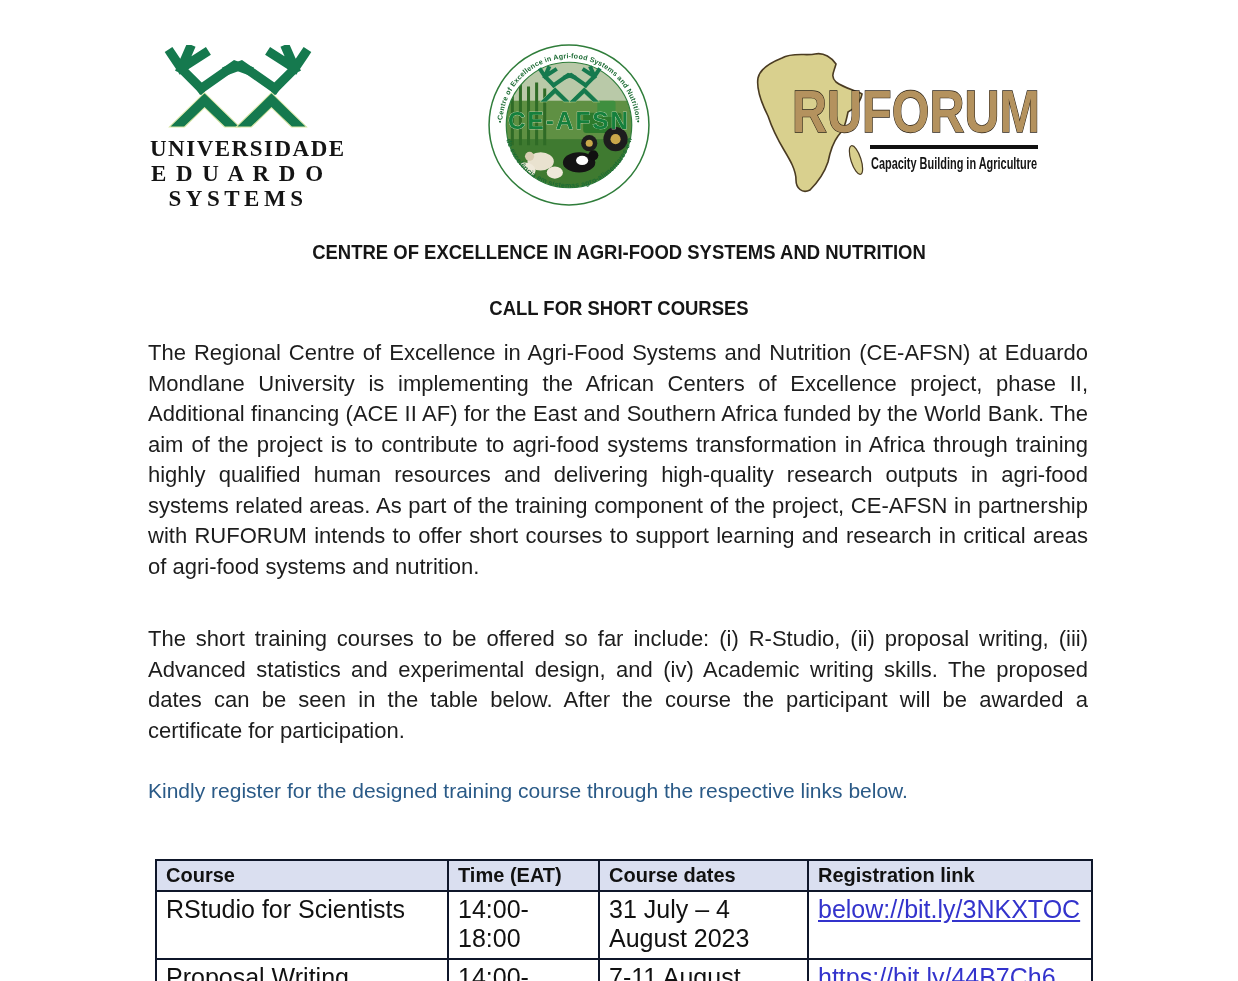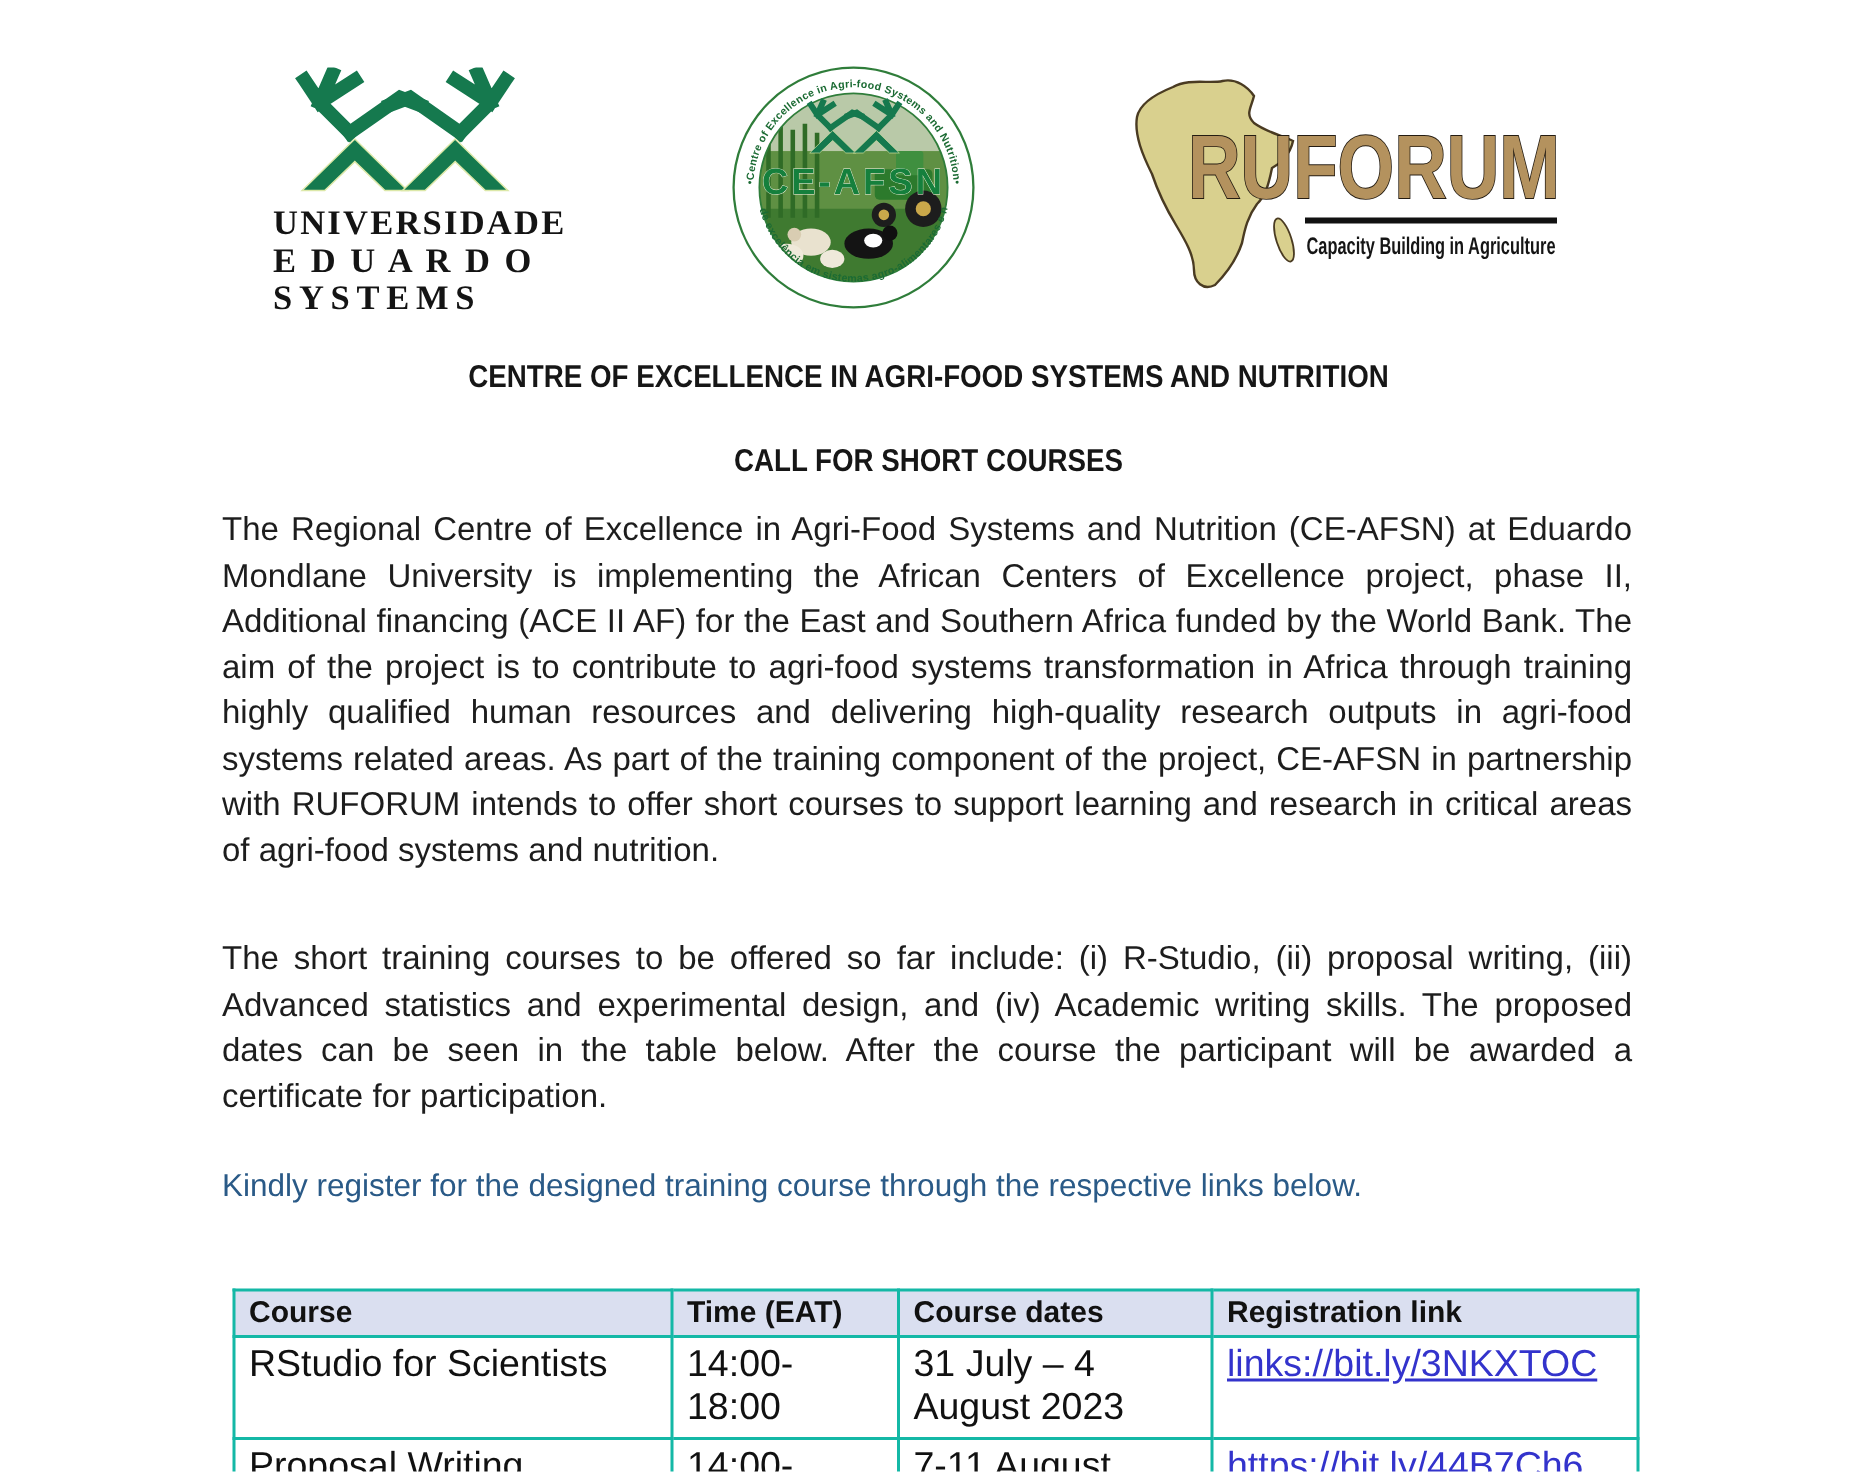--- a/index.html
+++ b/index.html
@@ -2,21 +2,21 @@
 <html><head>
 <meta charset="utf-8">
 <style>
   
   html, body { margin:0; padding:0; background:#ffffff; }
   body { width:1238px; height:981px; overflow:hidden;
          font-family:"Liberation Sans", sans-serif; }
   .page { position:relative; width:1238px; height:981px; background:#fff; }
 
   
-  .uem-logo { position:absolute; left:150px; top:45px; width:176px; text-align:left;margin-left:32px; }
+  .uem-logo { position:absolute; left:150px; top:45px; width:176px; text-align:center; }
   .uem-logo svg { display:block; margin:0 auto; }
   .uem-name { font-family:"Liberation Serif", serif; font-weight:bold; color:#141414; line-height:1.08; }
   .uem-l1 { font-size:23px; letter-spacing:1.5px; }
   .uem-l2 { font-size:23px; letter-spacing:2px; }
   .uem-l3 { font-size:23px; letter-spacing:4.5px; }
 
   
   .seal { position:absolute; left:484px; top:40px; width:170px; height:170px; }
   .rim-text { font-size:7px; font-weight:bold; fill:#1b6b33; letter-spacing:.2px; }
   .seal-label { font-size:24px; font-weight:bold; fill:#15803d; stroke:#f4f3e2; stroke-width:.5px;
@@ -42,21 +42,21 @@
   .note { position:absolute; left:148px; top:779px; width:940px;
           font-size:21px; color:#2a5a87; }
 
   
   .course-table { position:absolute; left:155px; top:859px; border-collapse:collapse;
                   table-layout:fixed; }
   .course-table col.c1 { width:292px; }
   .course-table col.c2 { width:151px; }
   .course-table col.c3 { width:209px; }
   .course-table col.c4 { width:284px; }
-  .course-table th, .course-table td { border:2px solid #14b8a6; text-align:left;
+  .course-table th, .course-table td { border:2px solid #0f172a; text-align:left;
                   vertical-align:top; padding:3px 9px; color:#111; }
   .course-table th { background:#dadff0; font-size:20px; font-weight:bold; }
   .course-table td { font-size:25px; }
   .course-table tr.row1 td { height:60px; }
   .course-table tr.row2 td { height:58px; }
   .course-table a { color:#3333cc; text-decoration:underline; cursor:pointer; }
 </style>
 </head>
 <body>
 
@@ -160,21 +160,21 @@
         <th>Time (EAT)</th>
         <th>Course dates</th>
         <th>Registration link</th>
       </tr>
     </thead>
     <tbody>
       <tr class="row1">
         <td>RStudio for Scientists</td>
         <td>14:00-18:00</td>
         <td>31 July – 4 August 2023</td>
-        <td><a>links://bit.ly/3NKXTOC</a></td>
+        <td><a>below://bit.ly/3NKXTOC</a></td>
       </tr>
       <tr class="row2">
         <td>Proposal Writing</td>
         <td>14:00-18:00</td>
         <td>7-11 August 2023</td>
         <td><a>https://bit.ly/44B7Ch6</a></td>
       </tr>
     </tbody>
   </table>
 

